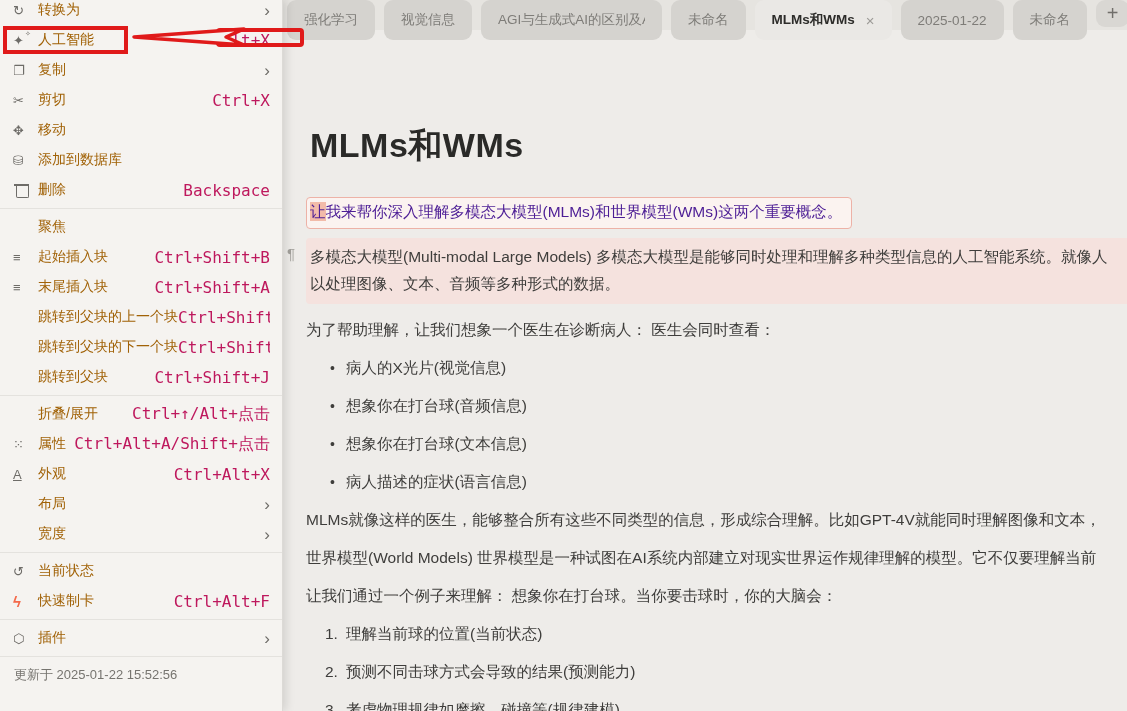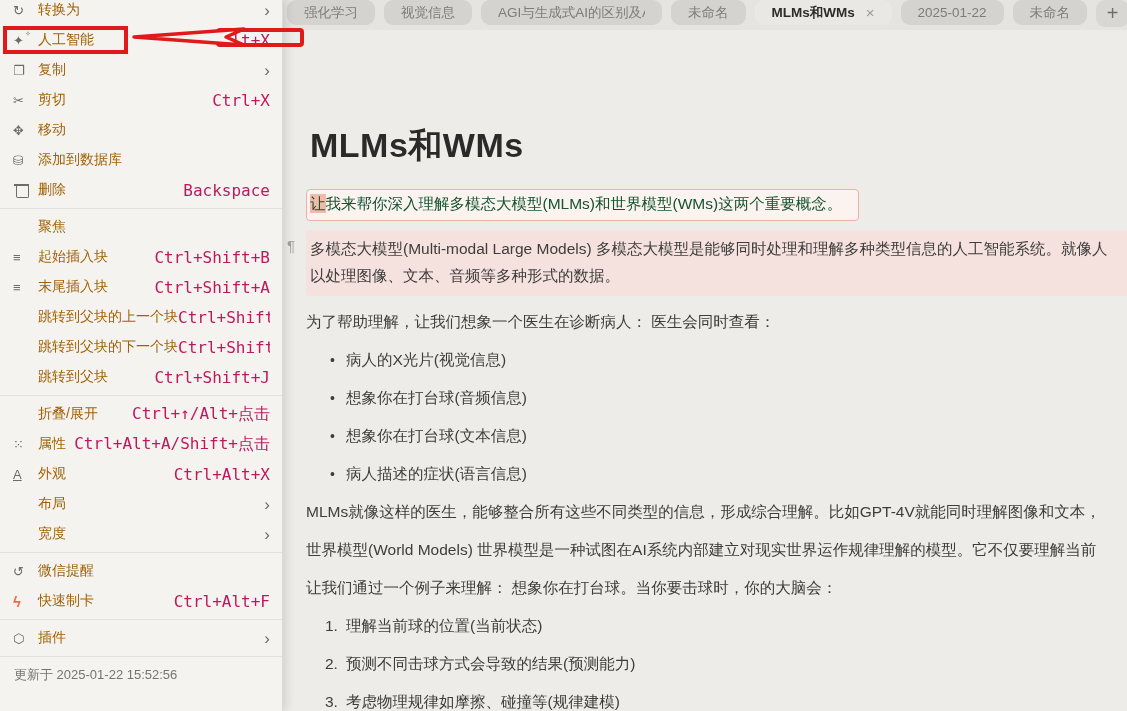--- a/index.html
+++ b/index.html
@@ -10,21 +10,21 @@
   }
   *{box-sizing:border-box;margin:0;padding:0}
   html,body{width:1127px;height:711px;overflow:hidden}
   body{position:relative;background:var(--content-bg);
        font-family:"Liberation Sans","DejaVu Sans",sans-serif;color:#3c3b39}
 
   
   .tabbar{position:absolute;left:0;top:0;right:0;height:30px;background:var(--tabbar-bg);
           display:flex;align-items:flex-start;padding-left:287px;z-index:1}
   .tabs{display:flex;gap:9px}
-  .tab{height:25px;display:flex;align-items:center;padding:0 17px;border-radius:9px;
+  .tab{height:40px;display:flex;align-items:center;padding:0 17px;border-radius:9px;
        background:var(--tab-pill);color:#7e7c78;font-size:13.5px;white-space:nowrap;flex:none}
   .tab.active{background:var(--tab-active);color:#2d2c2a;font-weight:bold}
   .tab.truncated .tab-label{max-width:147px;overflow:hidden;display:block}
   .tab-close{margin-left:11px;color:#9c9a96;font-size:15px;font-weight:normal;line-height:1}
   .tab-close:empty{display:none}
   .tab-new{width:33px;height:27px;margin-left:9px;border-radius:9px;background:#d9d7d3;
            color:#716f6b;font-size:20px;display:flex;align-items:center;justify-content:center;flex:none}
 
   
   .menu{position:absolute;left:0;top:0;width:283px;height:711px;background:var(--menu-bg);
@@ -45,22 +45,22 @@
             font-size:16px;color:#be185d;white-space:nowrap;overflow:hidden}
   .mi-chevron{flex:none;margin-left:8px;color:#6e6c68;font-size:17px;line-height:1}
   .mi-chevron:empty{display:none}
   .menu-divider{height:1px;background:#e4e2de;margin:3px 0}
   .menu-footer{padding:6px 14px 0;font-size:13px;color:#76746f;white-space:nowrap}
 
   
   .content{position:absolute;left:283px;top:30px;right:0;bottom:0;background:var(--content-bg);overflow:hidden}
   .editor{position:relative;width:1600px;padding-left:23px}
   .doc-title{margin:95px 0 0 4px;font-size:34px;line-height:40px;font-weight:bold;color:#2a2a28;letter-spacing:.5px}
-  .blk1{display:inline-block;margin-top:24px;border:1px solid var(--block1-border);background:var(--block1-bg);
-        border-radius:4px;padding:4px 16px 5px 3px;font-size:15.5px;color:#14532d}
+  .blk1{display:inline-block;margin-top:32px;border:1px solid var(--block1-border);background:var(--block1-bg);
+        border-radius:4px;padding:4px 9px 5px 3px;font-size:15.5px;color:#4c1d95}
   .selchar{background:var(--sel-char);padding:1px 0}
   .blk2wrap{position:relative;margin-top:9px}
   .pilcrow{position:absolute;left:-19px;top:7px;color:#a3a19c;font-size:15px}
   .blk2{background:var(--block-pink);border-radius:4px;padding:5px 0 7px 4px;width:1540px;
         font-size:15.5px;color:#3e3d3b}
   .blk2 .l{line-height:27px;white-space:nowrap}
   .pline{margin-top:18px;font-size:15.5px;line-height:20px;color:#3e3d3b;white-space:nowrap}
   .pline.first{margin-top:16px}
   .lrow{display:flex;margin-top:18px;font-size:15.5px;line-height:20px;color:#3e3d3b;white-space:nowrap}
   .lrow .dot{width:16px;margin-left:24px;flex:none;font-size:14px}
@@ -312,21 +312,21 @@
           <span class="mi-label">宽度</span>
           <span class="mi-accel"></span>
           <span class="mi-chevron">›</span>
         </div>
       </div>
     <div class="menu-divider"></div>
     <div>
 
         <div class="mi">
           <span class="mi-ic">↺</span>
-          <span class="mi-label">微信提醒</span>
+          <span class="mi-label">当前状态</span>
           <span class="mi-accel"></span>
 
         </div>
 
         <div class="mi">
           <span class="mi-ic bolt">ϟ</span>
           <span class="mi-label">快速制卡</span>
           <span class="mi-accel">Ctrl+Alt+F</span>
 
         </div>

